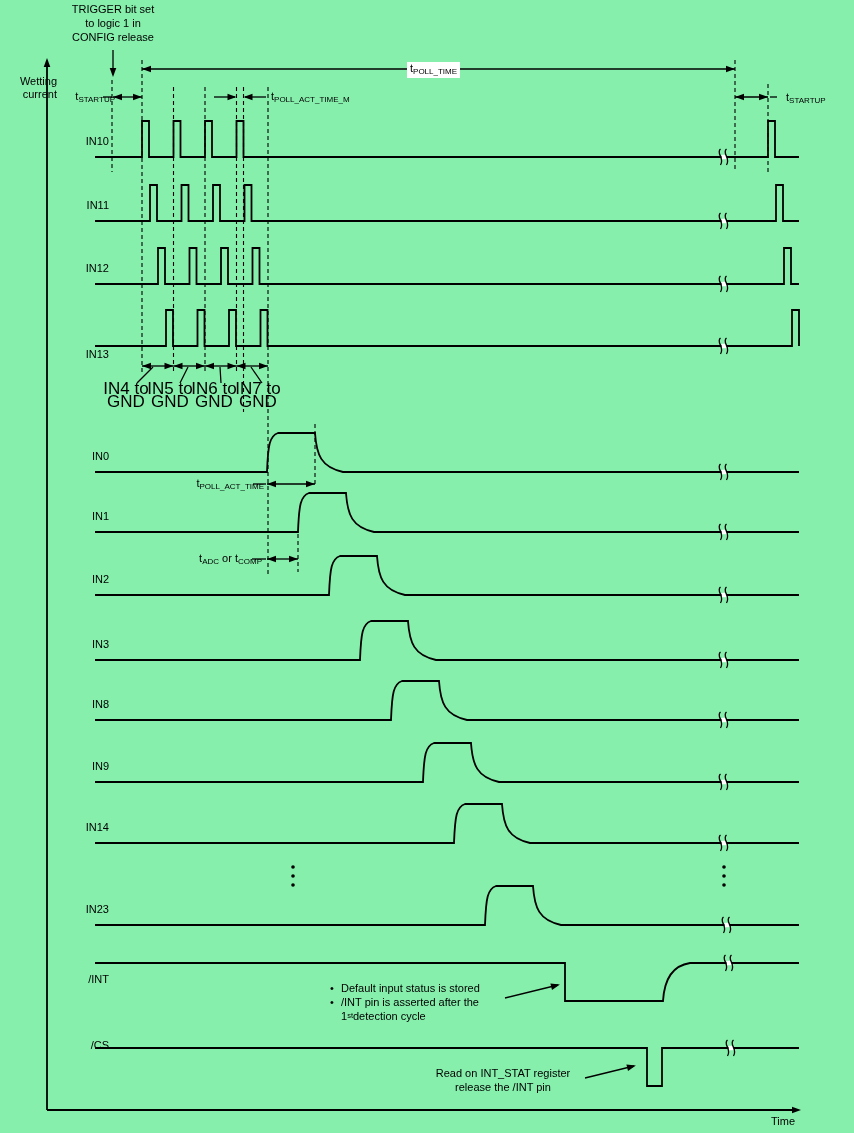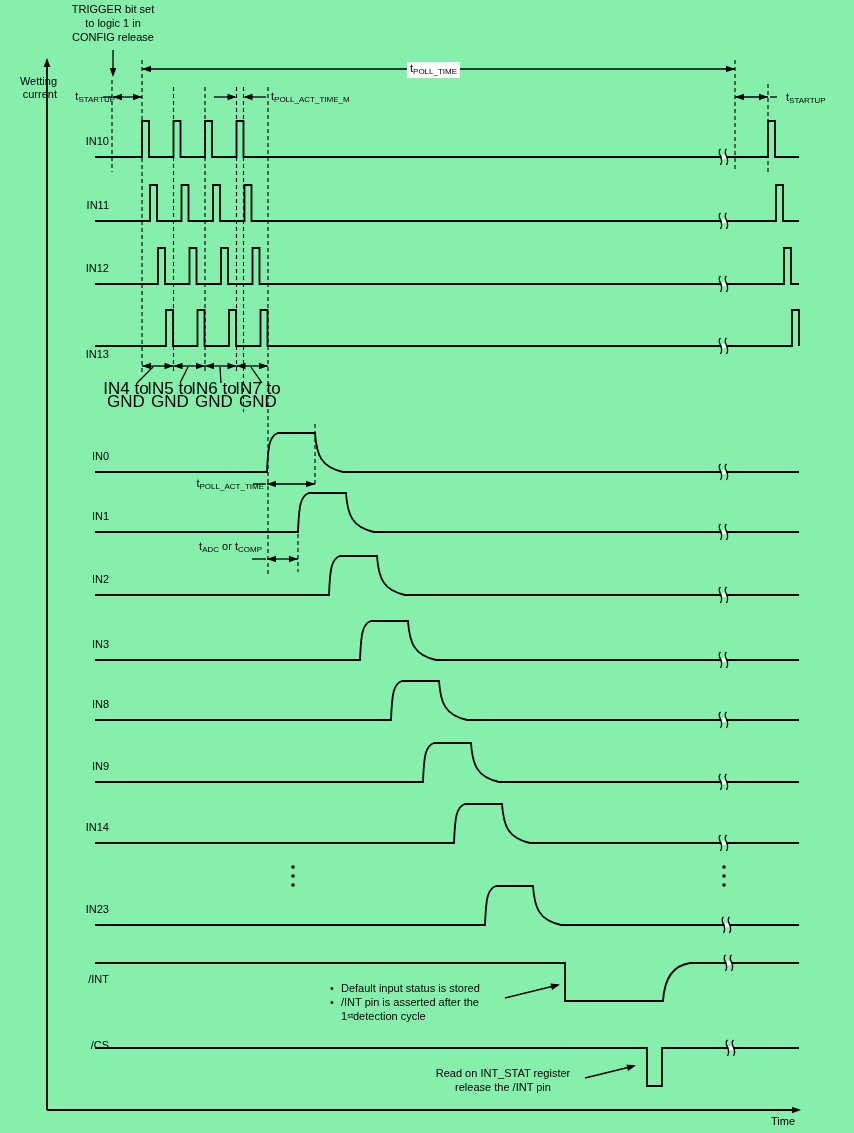--- a/index.html
+++ b/index.html
@@ -164,21 +164,21 @@
   </div>
 
   <div class="lbl rt" style="left:50px;top:90px;width:53px;"><span>t</span><span class="sub">STARTUP</span></div>
 
   <div class="lbl ctr wbg" style="left:407px;top:62px;"><span>t</span><span class="sub">POLL_TIME</span></div>
 
   <div class="lbl" style="left:271px;top:90px;"><span>t</span><span class="sub">POLL_ACT_TIME_M</span></div>
 
   <div class="lbl rt" style="left:150px;top:477px;width:102px;"><span>t</span><span class="sub">POLL_ACT_TIME</span></div>
 
-  <div class="lbl rt" style="left:130px;top:540px;width:120px;"><span>t</span><span class="sub">ADC</span><span> or </span><span>t</span><span class="sub">COMP</span></div>
+  <div class="lbl rt" style="left:130px;top:552px;width:120px;"><span>t</span><span class="sub">ADC</span><span> or </span><span>t</span><span class="sub">COMP</span></div>
 
   <div class="lbl" style="left:786px;top:91px;"><span>t</span><span class="sub">STARTUP</span></div>
 
   <div class="gnd" style="left:98px;top:382px;">
       <div>IN4 to</div>
       <div>GND</div>
     </div>
   <div class="gnd" style="left:142px;top:382px;">
       <div>IN5 to</div>
       <div>GND</div>

